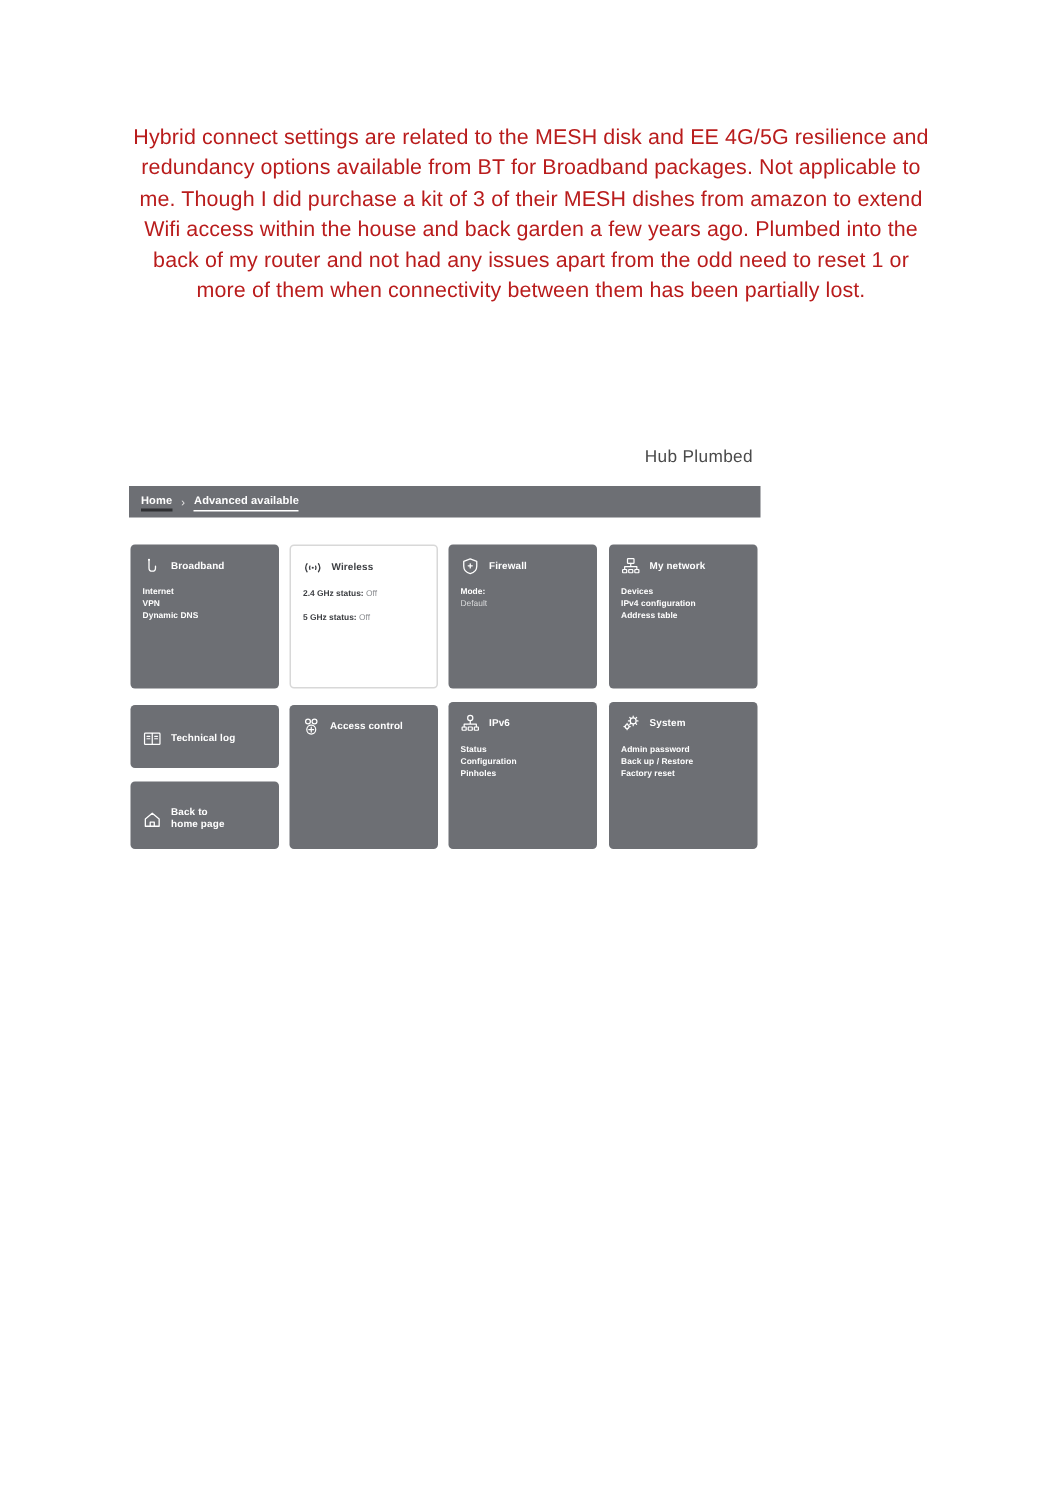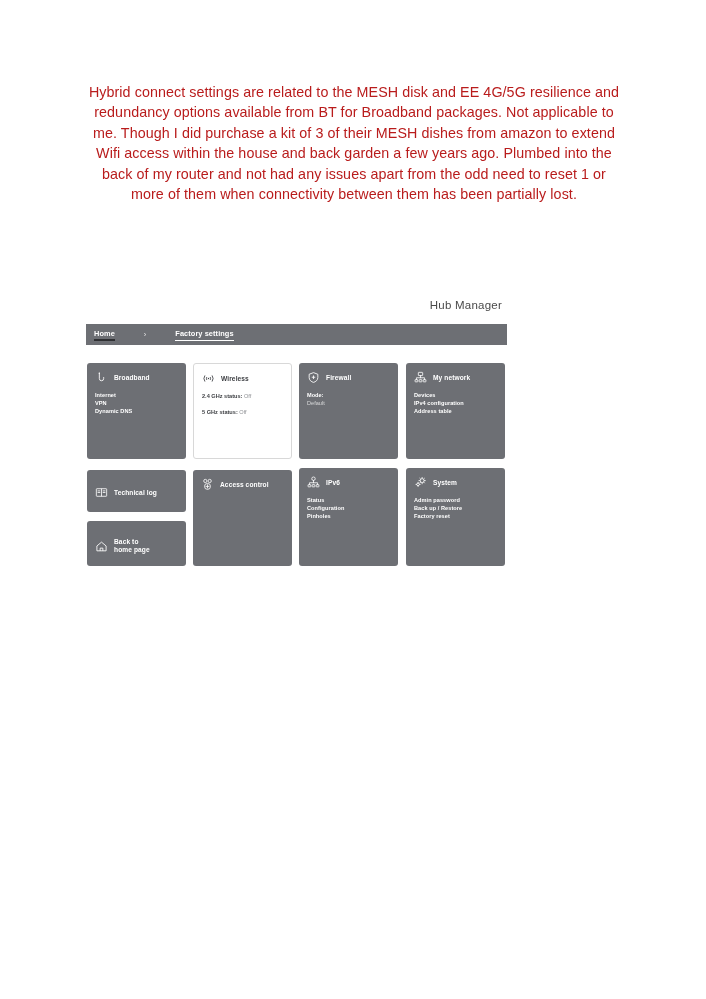--- a/index.html
+++ b/index.html
@@ -61,21 +61,20 @@
     position: absolute;
     left: 1px;
     top: 30px;
     width: 421px;
     height: 21px;
     background: #6d6f74;
     display: flex;
     align-items: center;
     padding-left: 8px;
     box-sizing: border-box;
-    gap: 23px;
   }
   .crumb {
     font-size: 7.4px;
     font-weight: bold;
     color: #ffffff;
     letter-spacing: 0.01em;
     position: relative;
     padding-bottom: 2px;
   }
   .crumb.home::after {
@@ -189,27 +188,27 @@
 </head>
 <body>
 
 <div class="doc-body">
   <p class="para">Hybrid connect settings are related to the MESH disk and EE 4G/5G resilience and redundancy options available from BT for Broadband packages. Not applicable to me. Though I did purchase a kit of 3 of their MESH dishes from amazon to extend Wifi access within the house and back garden a few years ago. Plumbed into the back of my router and not had any issues apart from the odd need to reset 1 or more of them when connectivity between them has been partially lost.</p>
 </div>
 
 <div class="shot">
 
   <div class="shot-header">
-    <div class="hub-title">Hub Manager</div>
+    <div class="hub-title">Hub Plumbed</div>
   </div>
 
   <div class="breadcrumb-bar">
     <span class="crumb home">Home</span>
     <span class="crumb-sep">›</span>
-    <span class="crumb current">Factory settings</span>
+    <span class="crumb current">Advanced available</span>
   </div>
 
   <div class="tile" style="left:2px; top:69px; width:99px; height:96px;">
     <div class="tile-head">
       <span class="tile-ico">
         <svg viewBox="0 0 24 24" fill="none" stroke="#ffffff" stroke-width="1.6" stroke-linecap="round">
           <path d="M8 4 v10 a4 4 0 0 0 8 0 v-2"></path>
           <circle cx="8" cy="4" r="1.3" fill="#ffffff" stroke="none"></circle>
         </svg>
       </span>

